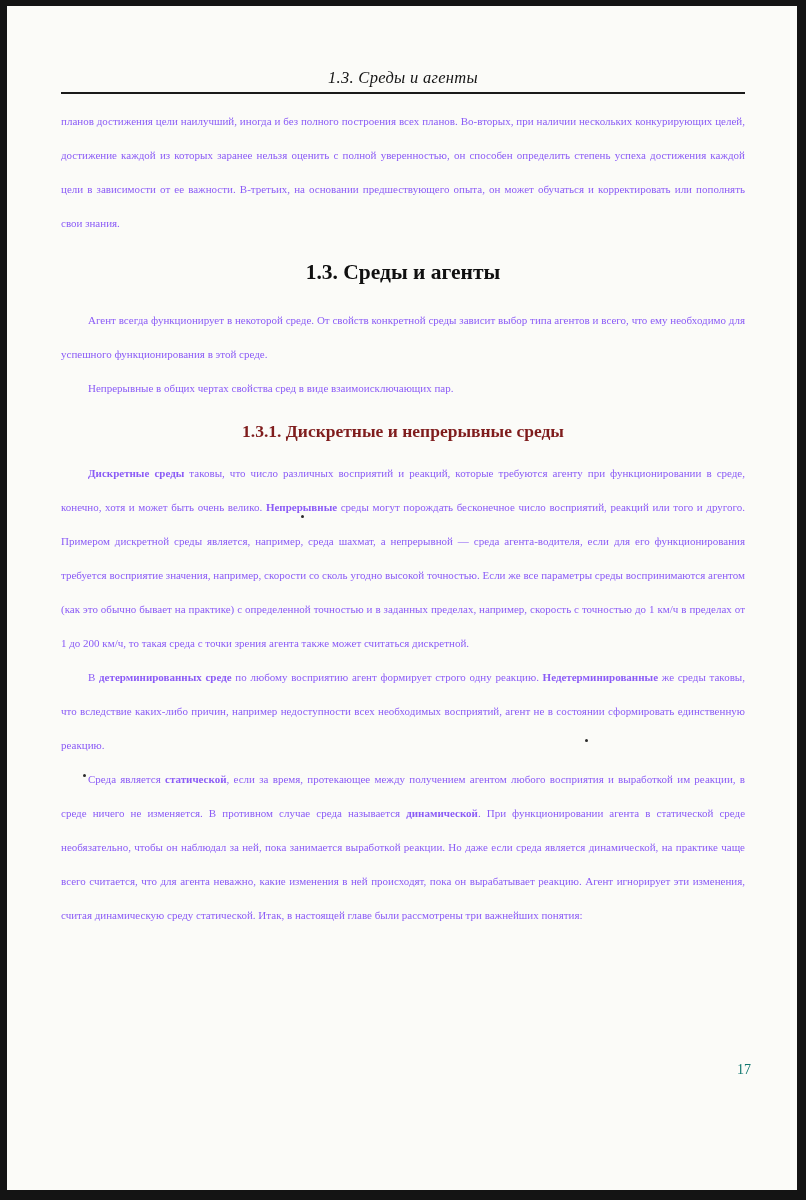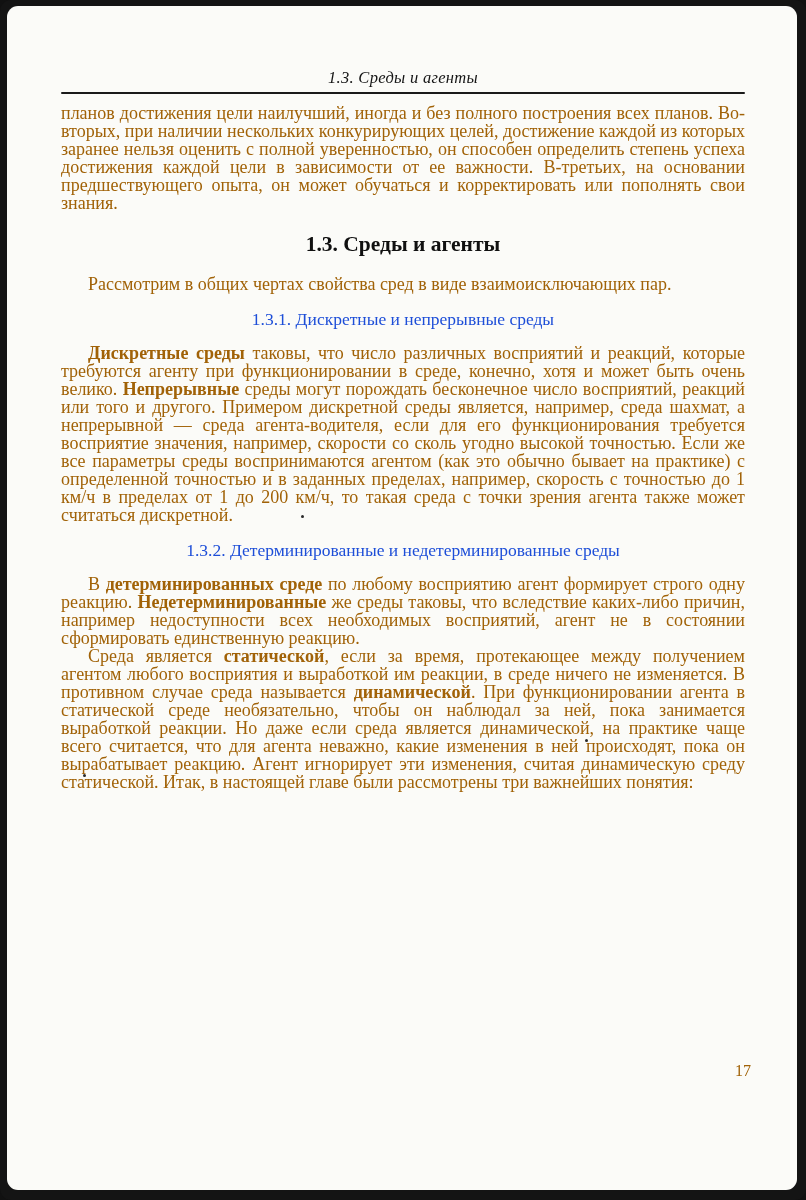--- a/index.html
+++ b/index.html
@@ -1,15 +1,15 @@
 <!DOCTYPE html>
 <html><head>
 <meta charset="utf-8">
 <style>
-  * { margin: 0; padding: 0; box-sizing: border-box; border-radius: 11px; }
+  * { margin: 0; padding: 0; box-sizing: border-box; }
   html, body { width: 806px; height: 1200px; }
   body {
     background: #111111;
     font-family: "Liberation Serif", "DejaVu Serif", serif;
     position: relative;
     overflow: hidden;
   }
   .scan {
     position: relative;
     width: 806px;
@@ -34,49 +34,49 @@
     letter-spacing: 0.3px;
     color: #151515;
   }
   .head-rule {
     border-bottom: 2px solid #1a1a1a;
     margin-top: 4px;
     margin-bottom: 10px;
     width: 100%;
   }
   p.body {
-    font-size: 18px;
-    line-height: 18px;
+    font-size: 11px;
+    line-height: 34px;
     text-align: justify;
-    color: #a16207;
+    color: #8b5cf6;
   }
   p.indent { text-indent: 27px; }
   .section-heading {
     text-align: center;
     font-size: 21.5px;
     font-weight: bold;
     margin-top: 20px;
     margin-bottom: 18px;
     color: #101010;
   }
   .sub-heading {
     text-align: center;
     font-size: 17.5px;
-    font-weight: normal;
+    font-weight: bold;
     margin-top: 16px;
     margin-bottom: 14px;
-    color: #1d4ed8;
+    color: #7f1d1d;
   }
   .bi { font-weight: bold; }
   .page-number {
     position: absolute;
     top: 1056px;
     right: 46px;
-    font-size: 16px;
-    color: #a16207;
+    font-size: 14px;
+    color: #0f766e;
   }
   .speck {
     position: absolute;
     background: #2a2a2a;
     border-radius: 50%;
     width: 3px;
     height: 3px;
   }
 </style>
 </head>
@@ -85,28 +85,28 @@
 <div class="scan">
   <div class="page">
 
     <div class="running-head">1.3. Среды и агенты</div>
     <div class="head-rule"></div>
 
     <p class="body">планов достижения цели наилучший, иногда и без полного построения всех планов. Во-вторых, при наличии нескольких конкурирующих целей, достижение каждой из которых заранее нельзя оценить с полной уверенностью, он способен определить степень успеха достижения каждой цели в зависимости от ее важности. В-третьих, на основании предшествующего опыта, он может обучаться и корректировать или пополнять свои знания.</p>
 
     <h1 class="section-heading">1.3. Среды и агенты</h1>
 
+    <p class="body indent">Агент всегда функционирует в некоторой среде. От свойств конкретной среды зависит выбор типа агентов и всего, что ему необходимо для успешного функционирования в этой среде.</p>
 
-    <p class="body indent">Рассмотрим в общих чертах свойства сред в виде взаимоисключающих пар.</p>
+    <p class="body indent">Непрерывные в общих чертах свойства сред в виде взаимоисключающих пар.</p>
 
     <h2 class="sub-heading">1.3.1. Дискретные и непрерывные среды</h2>
 
     <p class="body indent"><span class="bi">Дискретные среды</span><span> таковы, что число различных восприятий и реакций, которые требуются агенту при функционировании в среде, конечно, хотя и может быть очень велико. </span><span class="bi">Непрерывные</span><span> среды могут порождать бесконечное число восприятий, реакций или того и другого. Примером дискретной среды является, например, среда шахмат, а непрерывной — среда агента-водителя, если для его функционирования требуется восприятие значения, например, скорости со сколь угодно высокой точностью. Если же все параметры среды воспринимаются агентом (как это обычно бывает на практике) с определенной точностью и в заданных  пределах, например, скорость с точностью до 1 км/ч в пределах от 1 до 200 км/ч, то такая среда с точки зрения агента также может считаться дискретной.</span></p>
 
-    <h2 class="sub-heading">1.3.2. Детерминированные и недетерминированные среды</h2>
 
     <p class="body indent"><span>В </span><span class="bi">детерминированных среде</span><span> по любому восприятию агент формирует строго одну реакцию. </span><span class="bi">Недетерминированные</span><span> же среды таковы, что вследствие каких-либо причин, например недоступности всех необходимых восприятий, агент не в состоянии сформировать единственную реакцию.</span></p>
 
 
     <p class="body indent"><span>Среда является </span><span class="bi">статической</span><span>, если за время, протекающее между получением агентом любого восприятия и выработкой им реакции, в среде ничего не изменяется. В противном случае среда называется </span><span class="bi">динамической</span><span>. При функционировании агента в статической среде необязательно, чтобы он наблюдал за ней, пока занимается выработкой реакции. Но даже если среда является динамической, на практике чаще всего считается, что для агента неважно, какие изменения в ней происходят, пока он вырабатывает реакцию. Агент игнорирует эти изменения, считая динамическую среду статической. Итак, в настоящей главе были рассмотрены три важнейших понятия:</span></p>
 
     <div class="page-number">17</div>
 
     <div class="speck" style="left:578px; top:733px;"></div>
     <div class="speck" style="left:76px; top:768px;"></div>

